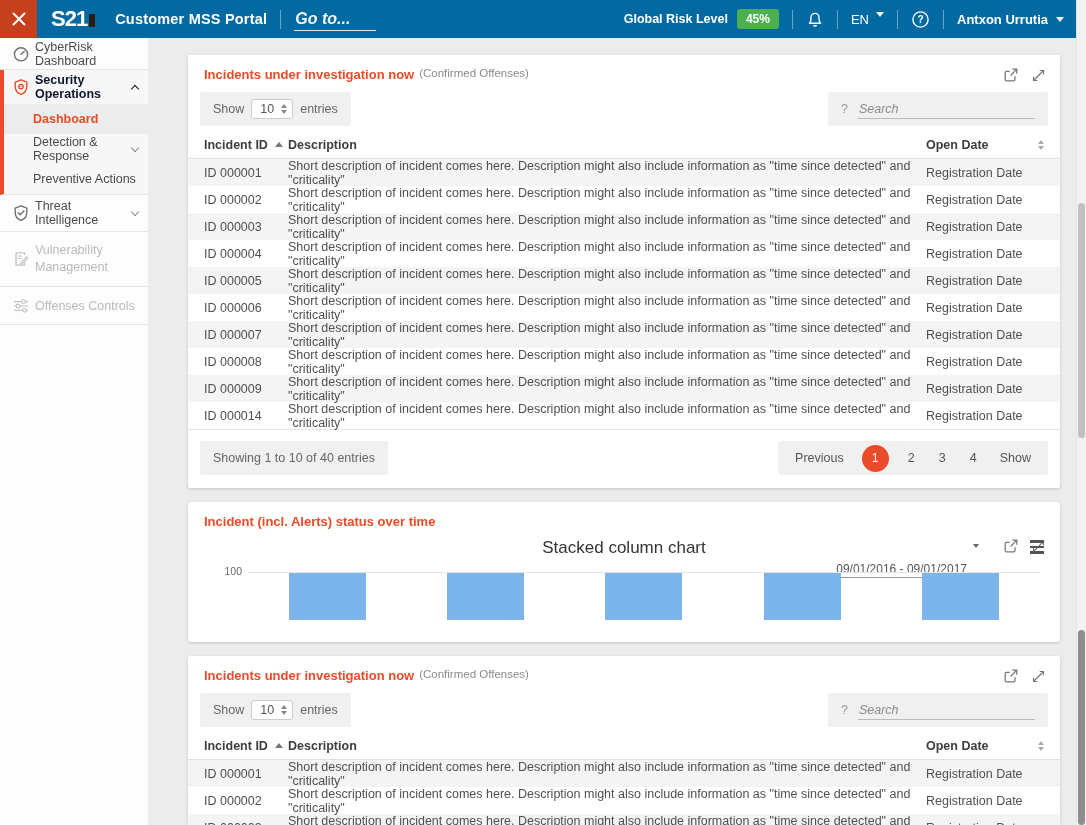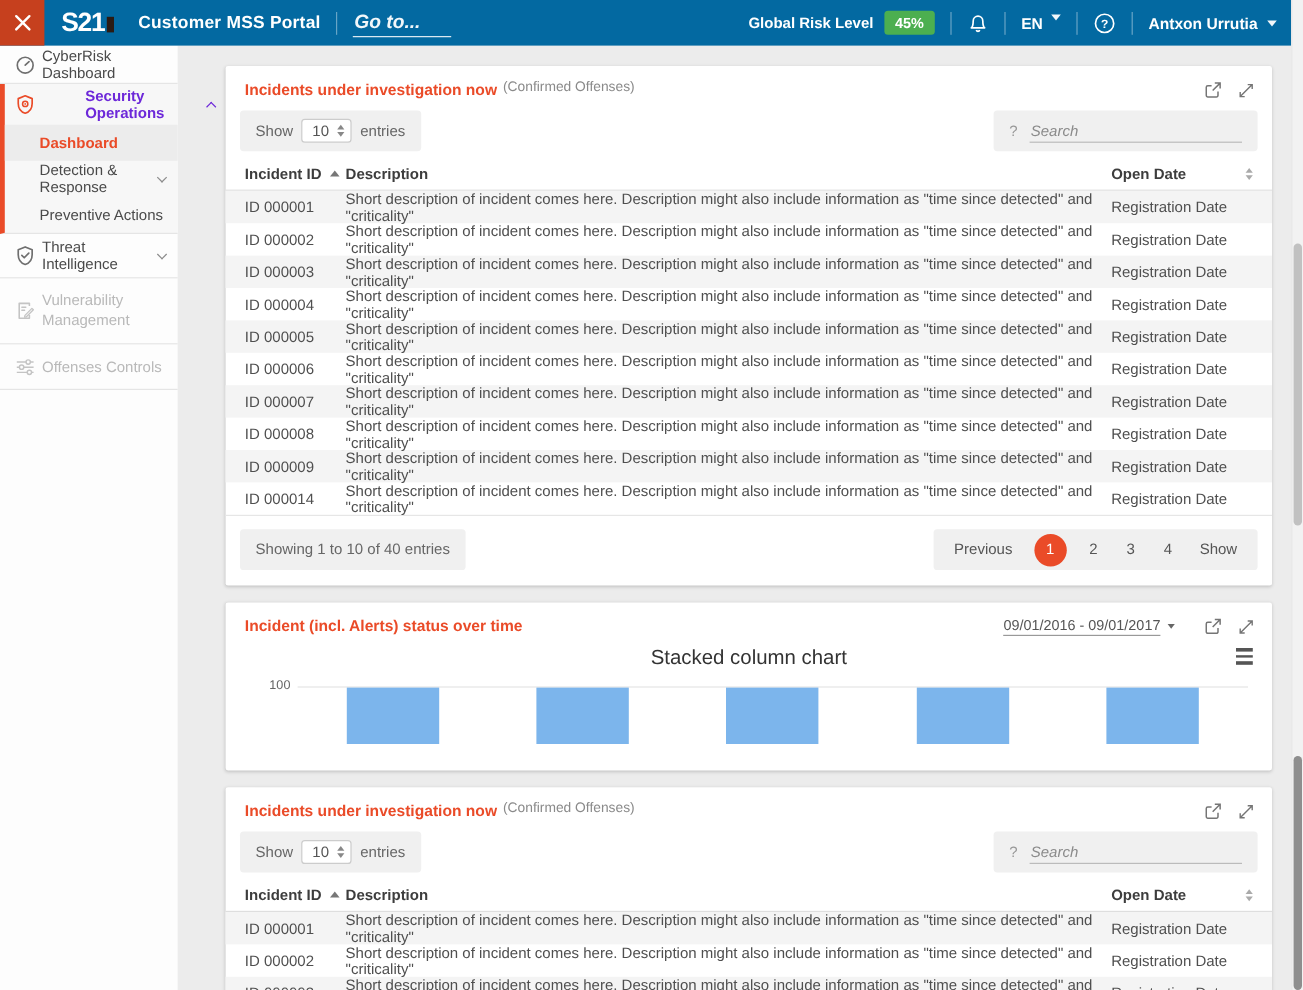--- a/index.html
+++ b/index.html
@@ -17,36 +17,36 @@
   .app-title { font-size:14.5px; font-weight:bold; margin-left:20px; letter-spacing:.2px; }
   .vdiv { width:1px; height:19px; background:rgba(255,255,255,.4); margin:0 13px; flex:0 0 auto; }
   .goto-input { background:transparent; border:none; border-bottom:1px solid rgba(255,255,255,.85);
                 color:#fff; font-size:16px; font-style:italic; width:82px; padding:2px 1px; outline:none; }
   .goto-input::placeholder { color:rgba(255,255,255,.95); font-style:italic; font-weight:bold; }
   .tb-right { margin-left:auto; display:flex; align-items:center; padding-right:12px; }
   .risk-label { font-size:12.5px; font-weight:bold; }
   .risk-badge { background:#4caf50; color:#fff; font-size:12px; font-weight:bold;
                 border-radius:3px; padding:3px 9px; margin-left:9px; }
   .tb-icon-btn { background:none; border:none; cursor:pointer; display:flex; align-items:center; color:#fff; }
-  .lang { font-size:13px; font-weight:bold; display:flex; align-items:flex-start; gap:7px; cursor:pointer; }
+  .lang { font-size:13px; font-weight:normal; display:flex; align-items:flex-start; gap:7px; cursor:pointer; }
   .user { font-size:13px; font-weight:bold; display:flex; align-items:center; gap:8px; cursor:pointer; }
   .dd-caret { width:0; height:0; border-left:4px solid transparent; border-right:4px solid transparent;
               border-top:5px solid rgba(255,255,255,.95); }
 
   
   .sidebar { position:absolute; left:0; top:38px; width:148px; height:787px; background:#fdfdfd; z-index:10; }
   .side-item { display:flex; align-items:center; padding:0 10px 0 12px; cursor:pointer;
                font-size:12.5px; color:#4a4a4a; border-bottom:1px solid #e5e5e5; }
   .side-item .sicon { flex:0 0 18px; margin-right:5px; color:#6f6f6f; display:flex; }
   .side-item.disabled { color:#b9b9b9; }
   .side-item.disabled .sicon { color:#c4c4c4; }
   .h32 { height:32px; } .h34 { height:34px; } .h36 { height:37px; } .h54 { height:55px; } .h38 { height:38px; }
   .side-group { background:#f7f7f7; border-left:4px solid #ea4b28; border-bottom:1px solid #e5e5e5; }
   .side-group .side-item { border-bottom:none; padding-left:8px; }
-  .side-item.red { color:#6d28d9; font-weight:bold;gap:36px; }
+  .side-item.red { color:#0f172a; font-weight:bold; }
   .side-item.red .sicon { color:#ea4b28; }
   .side-sub { display:flex; align-items:center; height:30px; padding:0 10px 0 29px; font-size:12.5px;
               color:#4a4a4a; cursor:pointer; }
   .side-sub.active { background:#ececec; color:#ea4b28; font-weight:bold; }
   .chev { width:6px; height:6px; border-right:1.6px solid currentColor; border-bottom:1.6px solid currentColor;
           margin-left:auto; flex:0 0 auto; }
   .chev.down { transform:rotate(45deg); margin-top:-3px; }
   .chev.up { transform:rotate(-135deg); margin-top:3px; }
   .chev.gray { color:#8b8b8b; }
   .two-line .slabel { line-height:1.35; }
@@ -94,21 +94,21 @@
   .rows > div:nth-of-type(odd) { background:#f4f4f4; }
 
   .card-foot { display:flex; justify-content:space-between; align-items:center; padding:11px 12px 13px 12px; }
   .pager { gap:0; padding:0 6px; }
   .pg-btn { background:none; border:none; font-size:12.5px; color:#555; padding:0 11px; cursor:pointer; }
   .page-num { background:none; border:none; font-size:12.5px; color:#555; width:31px; height:27px; cursor:pointer; }
   .page-num.active { background:#ea4b28; color:#fff; border-radius:50%; width:27px; height:27px; margin:0 7px; }
 
   
   .range-ctl { display:flex; align-items:center; gap:6px; margin-right:12px; cursor:pointer; }
-  .range-text { font-size:12px; color:#555; border-bottom:1px solid #999; padding-bottom:1px; }
+  .range-text { font-size:12px; color:#555; border-bottom:1px solid #999; padding-bottom:1px;margin-top:48px; }
   .range-caret { width:0; height:0; border-left:3.5px solid transparent; border-right:3.5px solid transparent;
                  border-top:4.5px solid #666; }
   .chart-title-row { position:relative; height:24px; margin-top:2px; }
   .chart-title { text-align:center; font-size:17px; color:#333; }
   .burger { position:absolute; right:16px; top:2px; display:flex; flex-direction:column; gap:3px;
             background:none; border:none; cursor:pointer; }
   .burger span { width:14px; height:2.5px; background:#555; display:block; }
   .plot { margin:10px 20px 0 60px; position:relative; }
   .gridline { border-top:1px solid #e4e4e4; width:100%; }
   .ytick { position:absolute; left:-32px; top:-7px; width:26px; text-align:right; font-size:10.5px; color:#666; }

